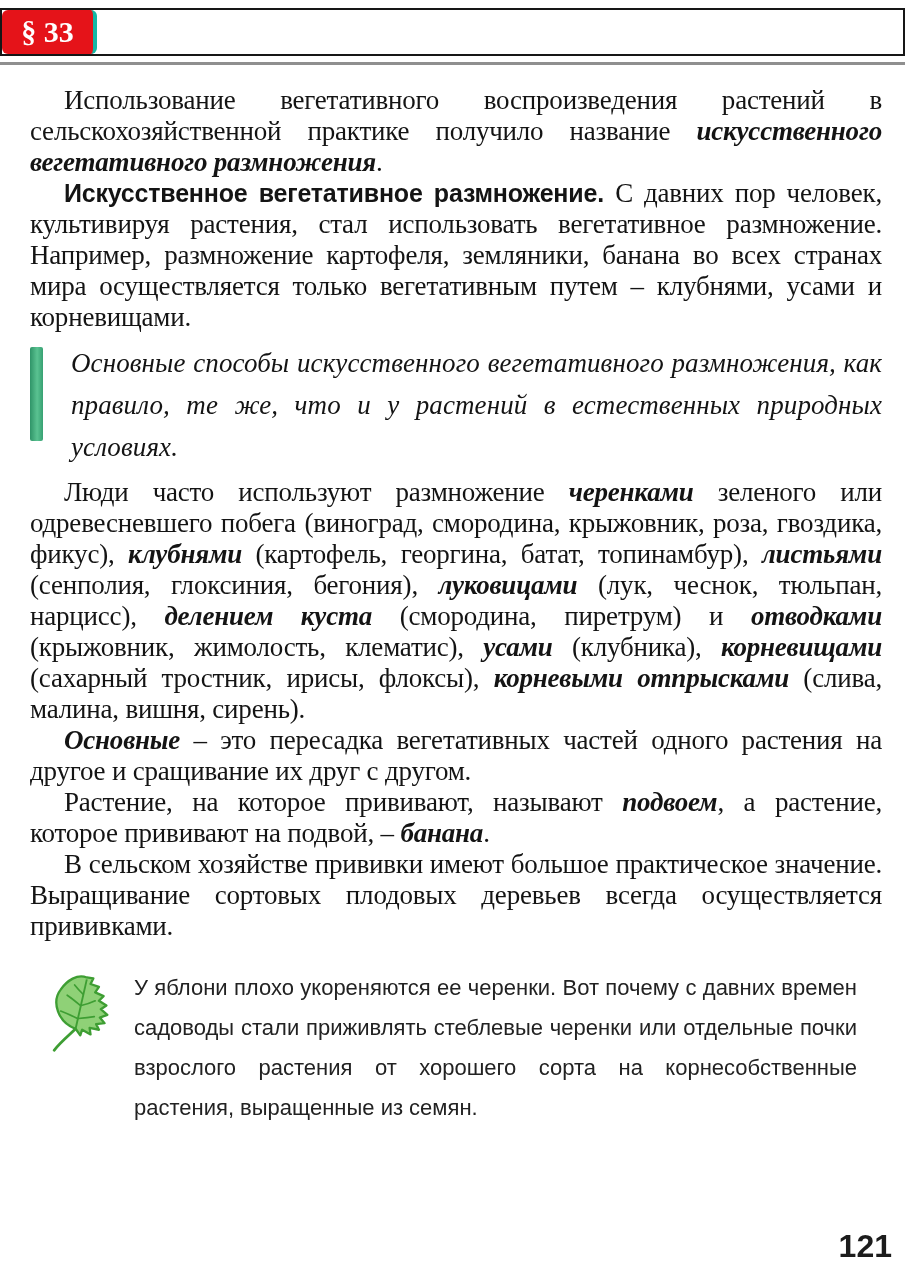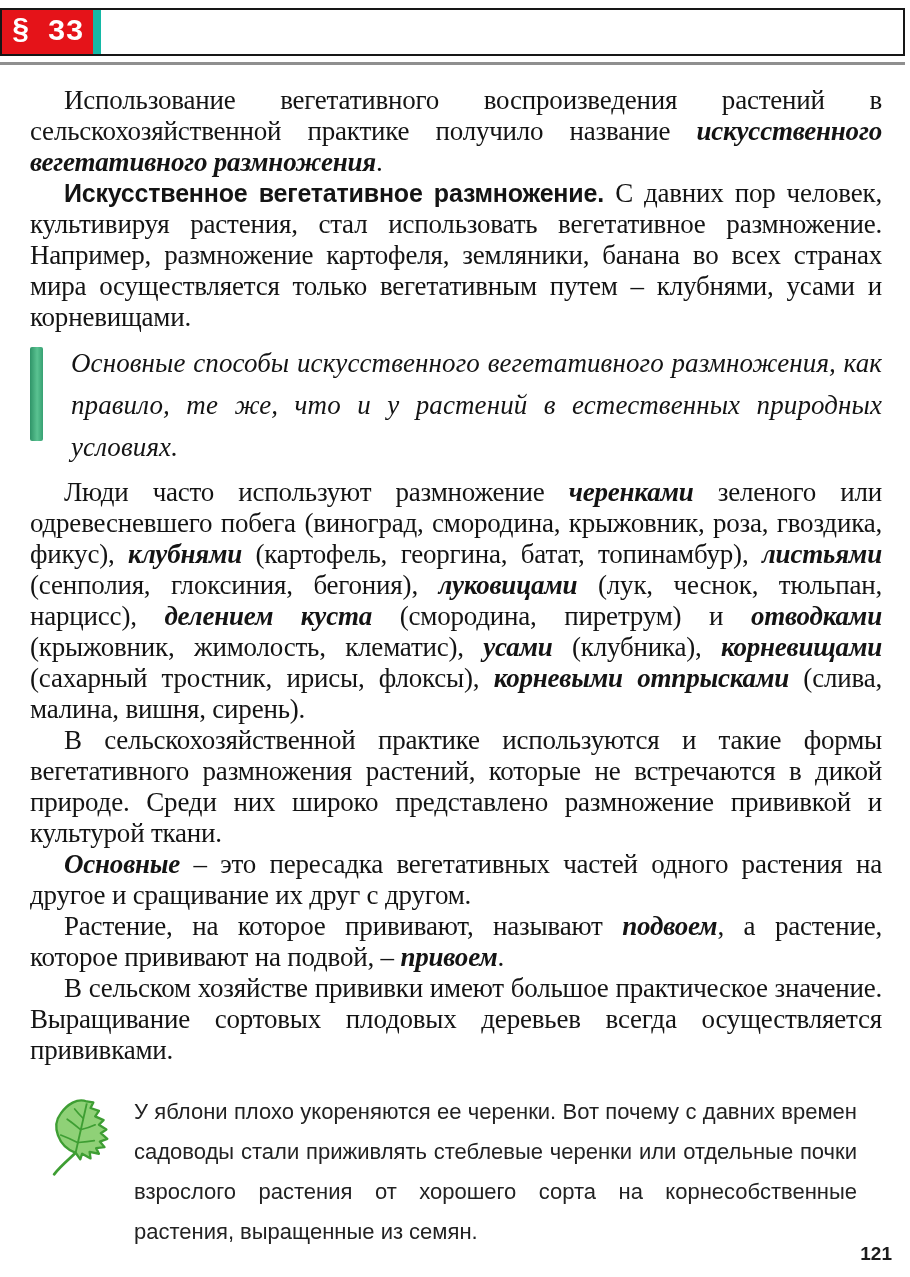--- a/index.html
+++ b/index.html
@@ -16,25 +16,25 @@
   .header-wrap { margin: 8px 5px 0 0; }
   .header-bar {
     display: flex; align-items: stretch;
     border: 2px solid #161616;
     height: 44px;
     background: #ffffff;
   }
   .section-box {
     width: 91px; flex: 0 0 91px;
     background: var(--accent_red, #e51319);
-    border-right: 8px solid #14b8a6;
+    border-right: 4px solid #14b8a6;
     color: #ffffff;
     display: flex; align-items: center; justify-content: center;
-    font-family: Liberation Mono, monospace;
-    font-weight: bold; font-size: 30px;
+    font-family: Liberation Serif, serif;
+    font-weight: bold; font-size: 30px; border-radius: 6px;
   }
   .header-title {
     flex: 1;
     display: flex; align-items: center; justify-content: center;
     font-family: "Liberation Sans", sans-serif;
     font-weight: bold; font-size: 28px; color: #1a1a1a;
     letter-spacing: 0.2px;
   }
   .header-subline {
     margin-top: 6px;
@@ -98,21 +98,21 @@
     text-align: justify;
     font-weight: 500;
   }
 
   
   .page-number {
     position: absolute;
     right: 18px; bottom: 12px;
     font-family: "Liberation Sans", sans-serif;
     font-weight: bold;
-    font-size: 19px;
+    font-size: 32px;
     color: #1c1c1c;
   }
 </style>
 </head>
 <body>
 
 <header class="header-wrap">
   <div class="header-bar">
     <div class="section-box">§ 33</div>
   </div>
@@ -123,23 +123,22 @@
 
   <p class="body-par"><span>Использование вегетативного воспроизведения растений в сельскохозяйственной практике получило название </span><span class="seg-bi">искусственного вегетативного размножения</span><span>.</span></p>
   <p class="body-par"><span class="seg-lead">Искусственное вегетативное размножение. </span><span>С давних пор человек, культивируя растения, стал использовать вегетативное размножение. Например, размножение картофеля, земляники, банана во всех странах мира осуществляется только вегетативным путем – клубнями, усами и корневищами.</span></p>
 
   <div class="callout">
     <div class="callout-bar"></div>
     <p class="callout-text">Основные способы искусственного вегетативного размножения, как правило, те же, что и у растений в естественных природных условиях.</p>
   </div>
 
   <p class="body-par"><span>Люди часто используют размножение </span><span class="seg-bi">черенками</span><span> зеленого или одревесневшего побега (виноград, смородина, крыжовник, роза, гвоздика, фикус), </span><span class="seg-bi">клубнями</span><span> (картофель, георгина, батат, топинамбур), </span><span class="seg-bi">листьями</span><span> (сенполия, глоксиния, бегония), </span><span class="seg-bi">луковицами</span><span> (лук, чеснок, тюльпан, нарцисс), </span><span class="seg-bi">делением куста</span><span> (смородина, пиретрум) и </span><span class="seg-bi">отводками</span><span> (крыжовник, жимолость, клематис), </span><span class="seg-bi">усами</span><span> (клубника), </span><span class="seg-bi">корневищами</span><span> (сахарный тростник, ирисы, флоксы), </span><span class="seg-bi">корневыми отпрысками</span><span> (слива, малина, вишня, сирень).</span></p>
-  <p class="body-par"><span>В сельскохозяйственной практике используются и такие формы вегетативного размножения растений, которые не встречаются в дикой природе. Среди них широко представлено размножение прививкой и культурой ткани.</span></p>
   <p class="body-par"><span class="seg-bi">Основные</span><span> – это пересадка вегетативных частей одного растения на другое и сращивание их друг с другом.</span></p>
-  <p class="body-par"><span>Растение, на которое прививают, называют </span><span class="seg-bi">подвоем</span><span>, а растение, которое прививают на подвой, – </span><span class="seg-bi">привоем</span><span>.</span></p>
+  <p class="body-par"><span>Растение, на которое прививают, называют </span><span class="seg-bi">подвоем</span><span>, а растение, которое прививают на подвой, – </span><span class="seg-bi">банана</span><span>.</span></p>
   <p class="body-par"><span>В сельском хозяйстве прививки имеют большое практическое значение. Выращивание сортовых плодовых деревьев всегда осуществляется прививками.</span></p>
 
   <div class="note">
     <span class="leaf">
       <svg viewBox="0 0 80 90" width="76" height="84" aria-hidden="true">
         <path d="M8 86 C 16 76, 24 70, 31 63" fill="none" stroke="#3e9e33" stroke-width="3" stroke-linecap="round"></path>
         <path d="M31 63
                  C 12 56, 5 34, 15 21
                  C 22 11, 33 4, 43 8
                  L 50 9 L 47 15 L 56 18 L 52 24 L 61 28 L 56 33 L 64 38

